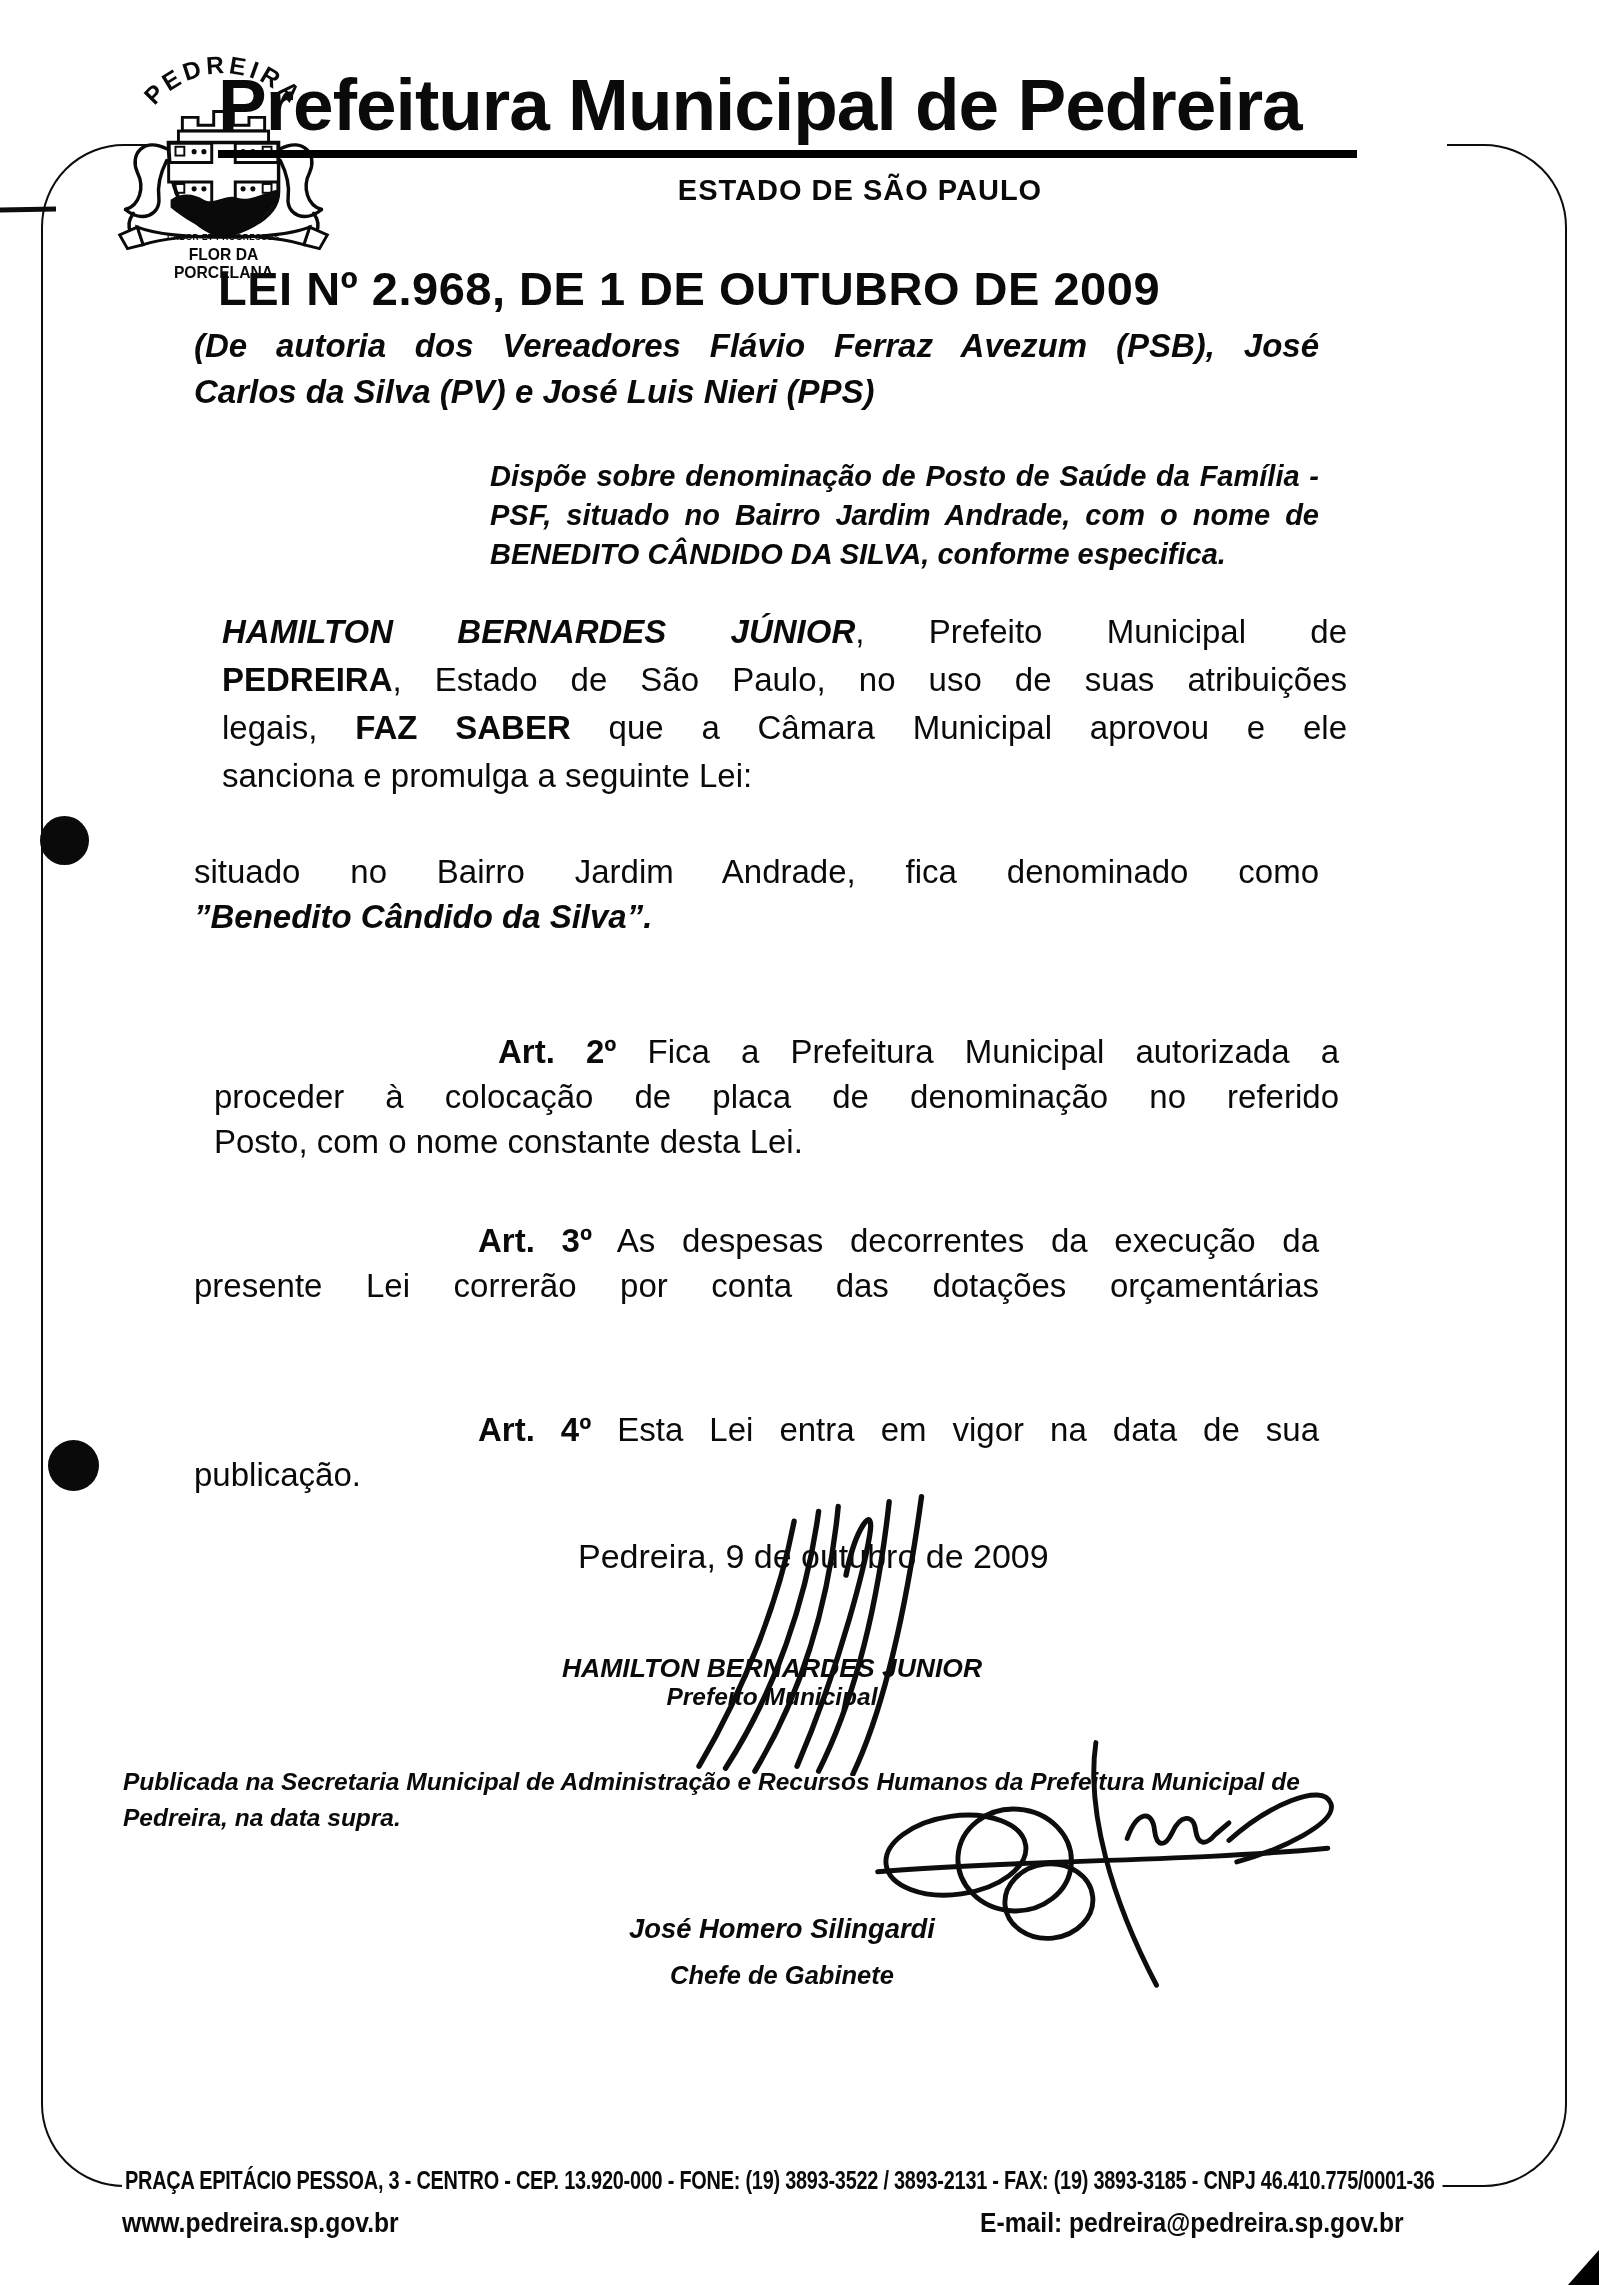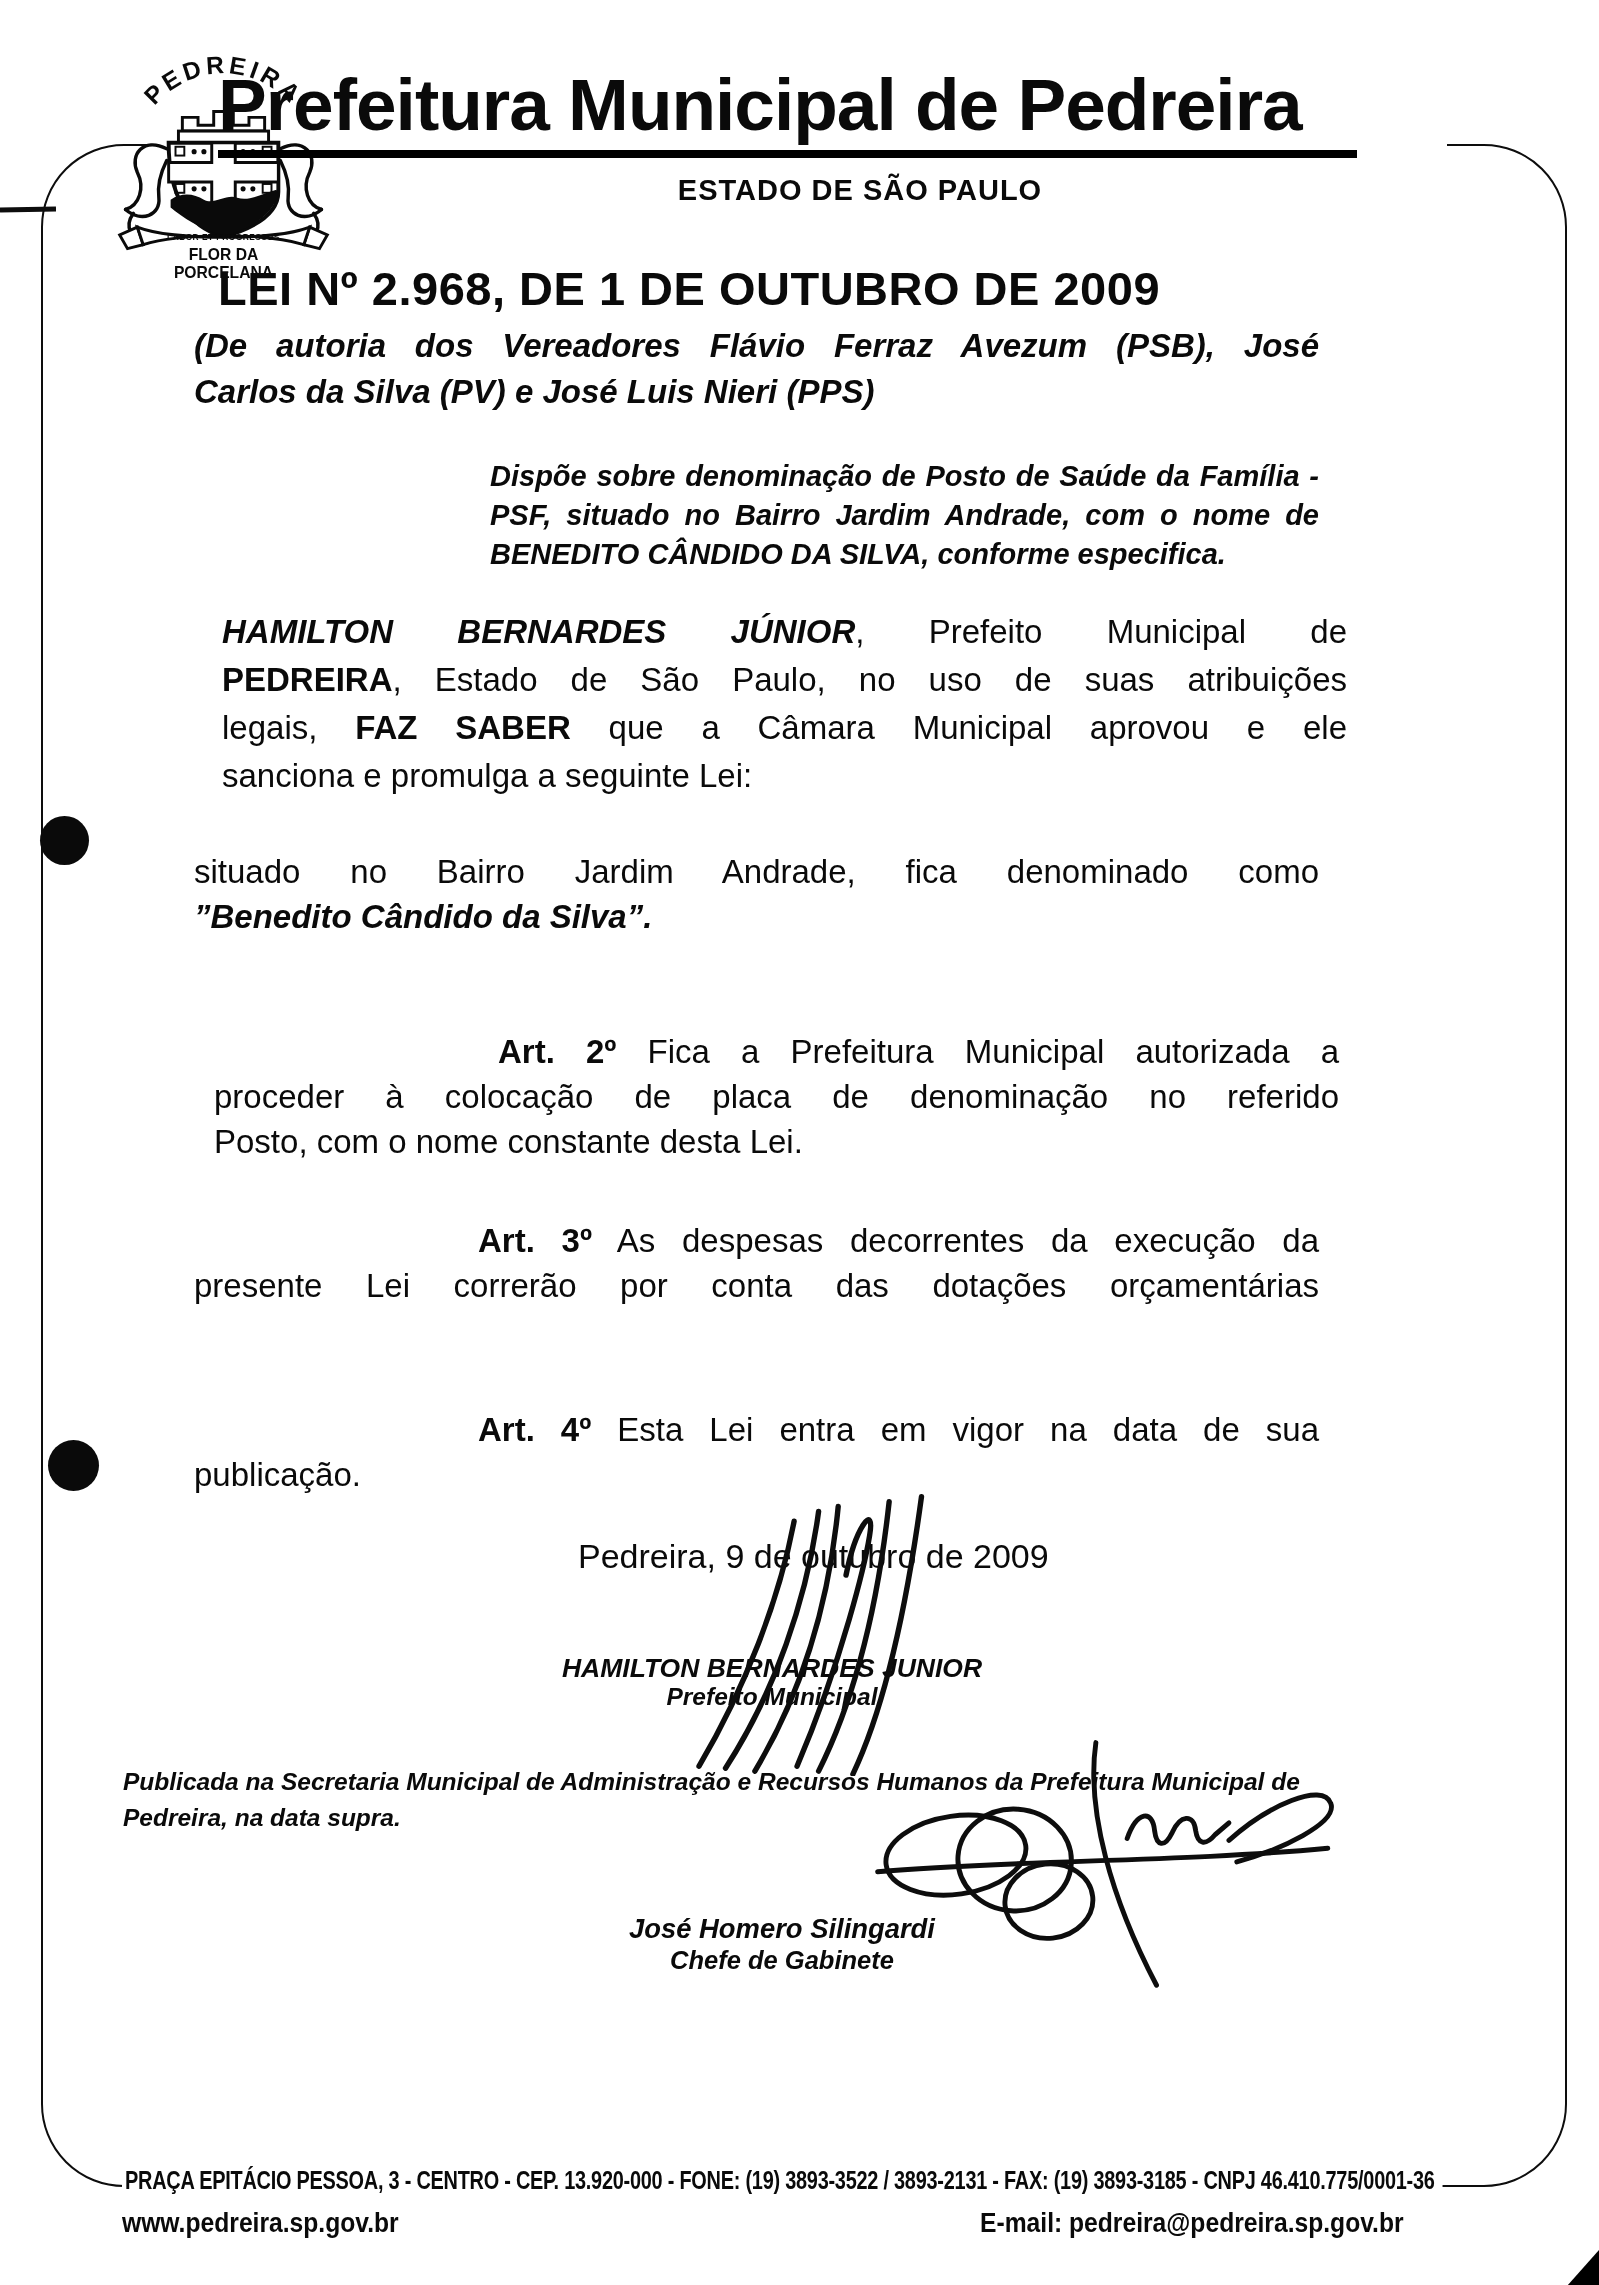--- a/index.html
+++ b/index.html
@@ -42,21 +42,21 @@
   .preamble{top:608px;font-size:33px;line-height:48px;margin-left:28px;}
   .article{font-size:33px;line-height:45px;}
   .dateline{position:absolute;left:578px;top:1537px;font-size:34px;z-index:4;white-space:nowrap;}
   .sig-svg{position:absolute;z-index:5;}
   .sigblock{position:absolute;text-align:center;z-index:4;}
   .mayor{left:549px;top:1653px;width:446px;}
   .mayor .nm{font-size:26.5px;line-height:30px;}
   .mayor .rl{font-size:24.5px;line-height:28px;}
   .chief{left:576px;top:1913px;width:412px;}
   .chief .nm{font-size:27.4px;line-height:31px;}
-  .chief .rl{font-size:25.5px;line-height:29px;margin-top:2px;}
+  .chief .rl{font-size:25.5px;line-height:29px;margin-top:17px;}
   .pubnote{position:absolute;left:123px;top:1764px;width:1264px;font-size:24.5px;line-height:36px;
     font-weight:bold;font-style:italic;z-index:4;}
   
   .f-address{position:absolute;left:122px;top:2162px;font-size:25.5px;font-weight:bold;white-space:nowrap;
     background:#fff;padding:3.9px 9.8px 3.9px 3.9px;letter-spacing:-0.3px;
     transform:scaleX(.78);transform-origin:left top;z-index:4;}
   .f-web{position:absolute;left:122px;top:2207px;font-size:27.4px;font-weight:bold;white-space:nowrap;
     transform:scaleX(.9);transform-origin:left top;z-index:4;}
   .f-mail{position:absolute;left:980px;top:2207px;font-size:27.4px;font-weight:bold;white-space:nowrap;
     transform:scaleX(.9);transform-origin:left top;z-index:4;}

